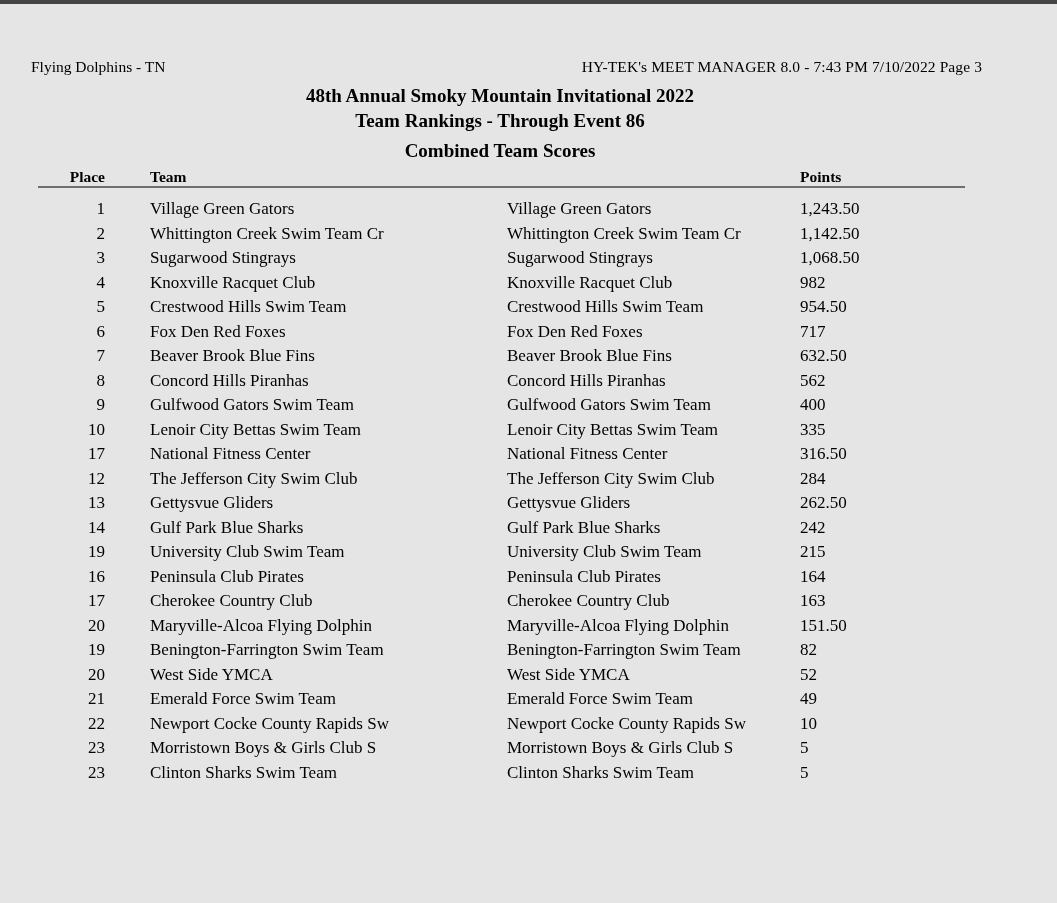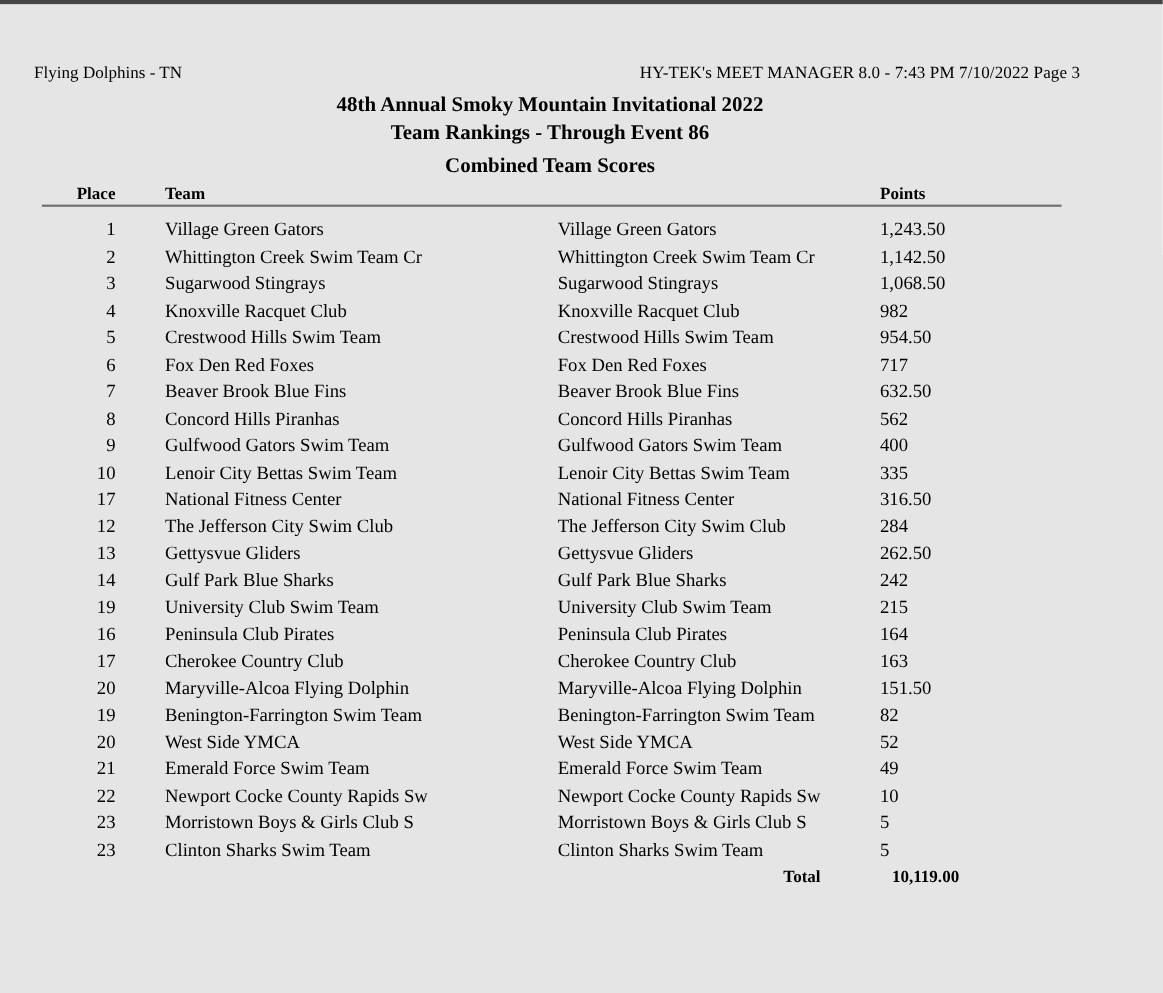--- a/index.html
+++ b/index.html
@@ -345,18 +345,14 @@
         <div class="row">
           <div class="cell col-place">23</div>
           <div class="cell col-team">Clinton Sharks Swim Team</div>
           <div class="cell col-team2">Clinton Sharks Swim Team</div>
           <div class="cell col-points">5</div>
         </div>
       </div>
 
   </div>
 
-  <div class="total-row">
-    <div class="total-label">Total</div>
-    <div class="total-value">10,119.00</div>
-  </div>
 
 </div>
 
 </body></html>

